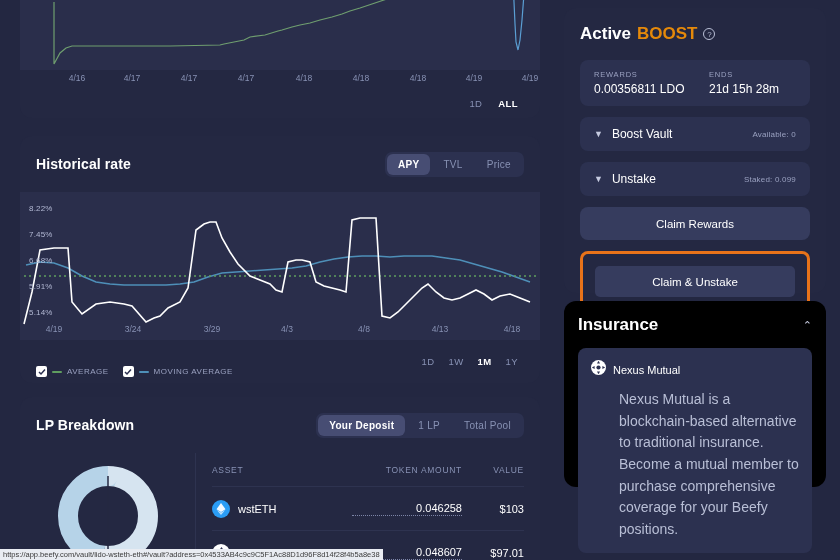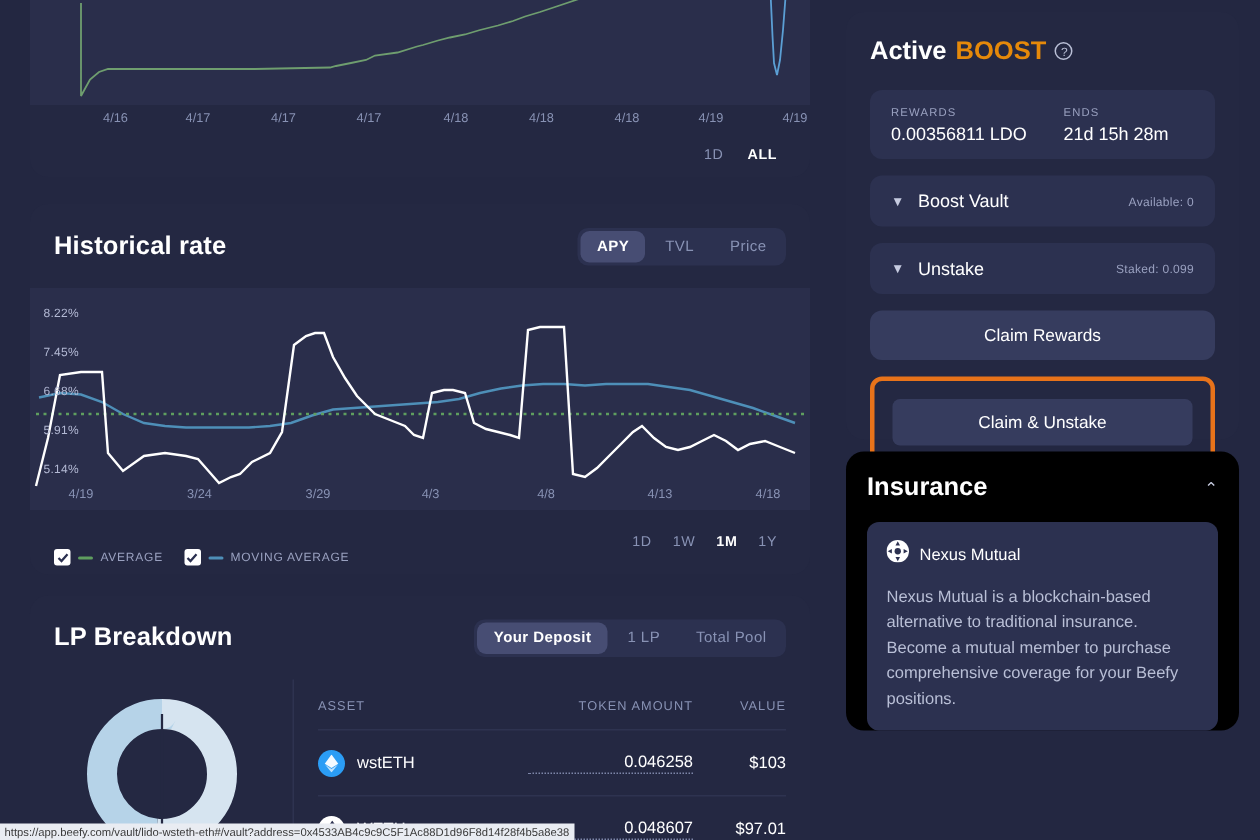--- a/index.html
+++ b/index.html
@@ -41,21 +41,21 @@
 
   
   .card-hist {
     position: absolute; left: 20px; top: 136px; width: 520px; height: 247px;
     background: #242842; border-radius: 12px; overflow: hidden;
   }
   .card-head {
     height: 56px; display: flex; align-items: center; justify-content: space-between;
     padding: 0 16px;
   }
-  .card-title { font-size: 17px; color: #fff; font-weight: bold; letter-spacing: .1px; }
+  .card-title { font-size: 14px; color: #fff; font-weight: bold; letter-spacing: .1px; }
   .seg-group {
     display: flex; background: #2c3150; border-radius: 7px; padding: 2px; gap: 2px;
   }
   .seg {
     font-size: 10px; color: #8892b4; padding: 5px 11px; border-radius: 6px;
     cursor: pointer; letter-spacing: .3px; border: none; background: transparent;
     font-family: "Liberation Sans", sans-serif;
   }
   .seg.active { background: #474d73; color: #fff; font-weight: bold; }
 
@@ -158,21 +158,21 @@
     position: absolute; left: 4px; top: 301px; width: 262px; height: 186px;
     background: #000000; border-radius: 12px; padding: 14px 14px;
   }
   .ins-head { display: flex; align-items: center; justify-content: space-between; }
   .ins-title { font-size: 17px; font-weight: bold; color: #fff; }
   .ins-box {
     margin-top: 13px; background: #2c3150; border-radius: 8px; padding: 12px 13px;
   }
   .ins-brand { display: flex; align-items: center; gap: 7px; }
   .ins-brand-name { font-size: 11px; color: #fff; }
-  .ins-text { margin-top: 10px; font-size: 11px; line-height: 1.55; color: #b9bfd6; }
+  .ins-text { margin-top: 10px; font-size: 14px; line-height: 1.55; color: #b9bfd6; margin-left: 28px; }
 
   .status-bar {
     position: absolute; left: 0; bottom: 0; height: 11px; background: #e9ecf2;
     font-size: 7.5px; color: #3a3a3a; display: flex; align-items: center;
     padding: 0 3px; white-space: nowrap; overflow: hidden; max-width: 420px;
     font-family: "Liberation Sans", sans-serif;
   }
 </style>
 </head>
 <body>

